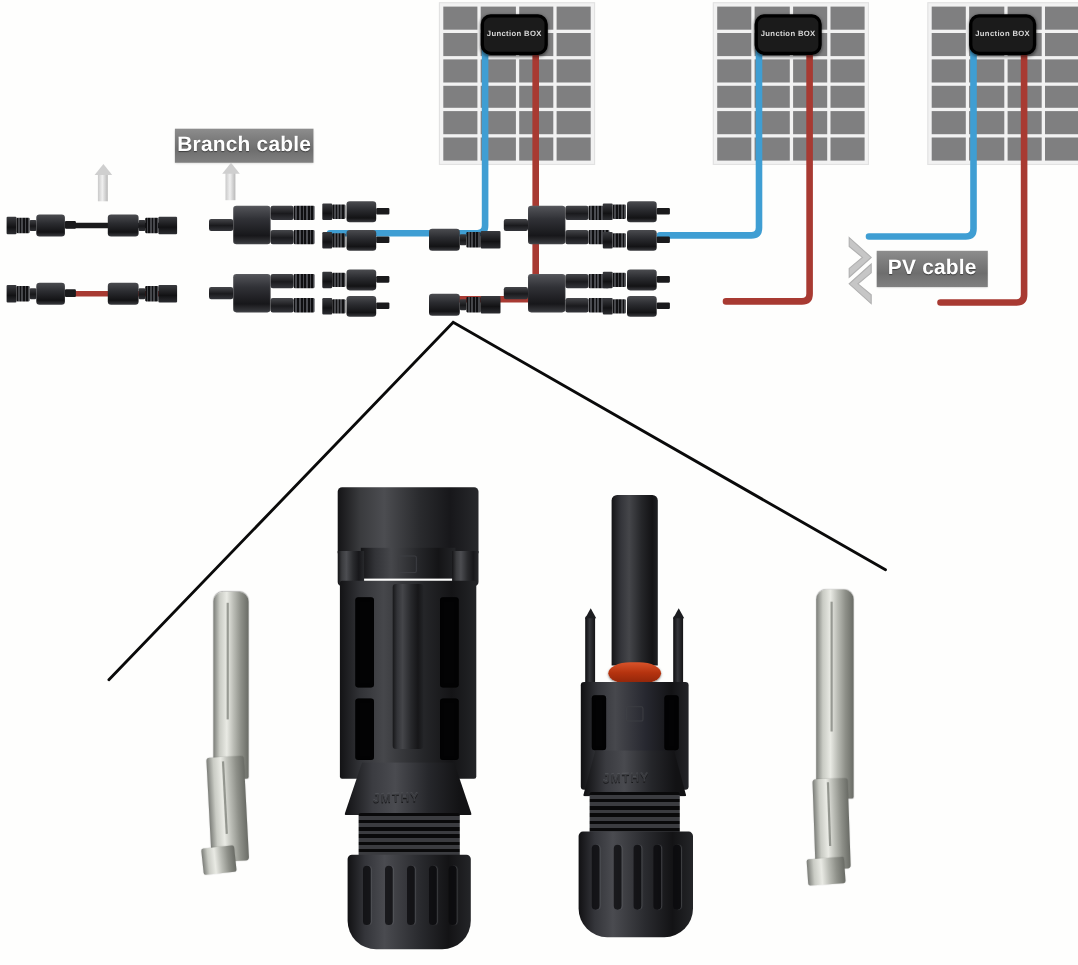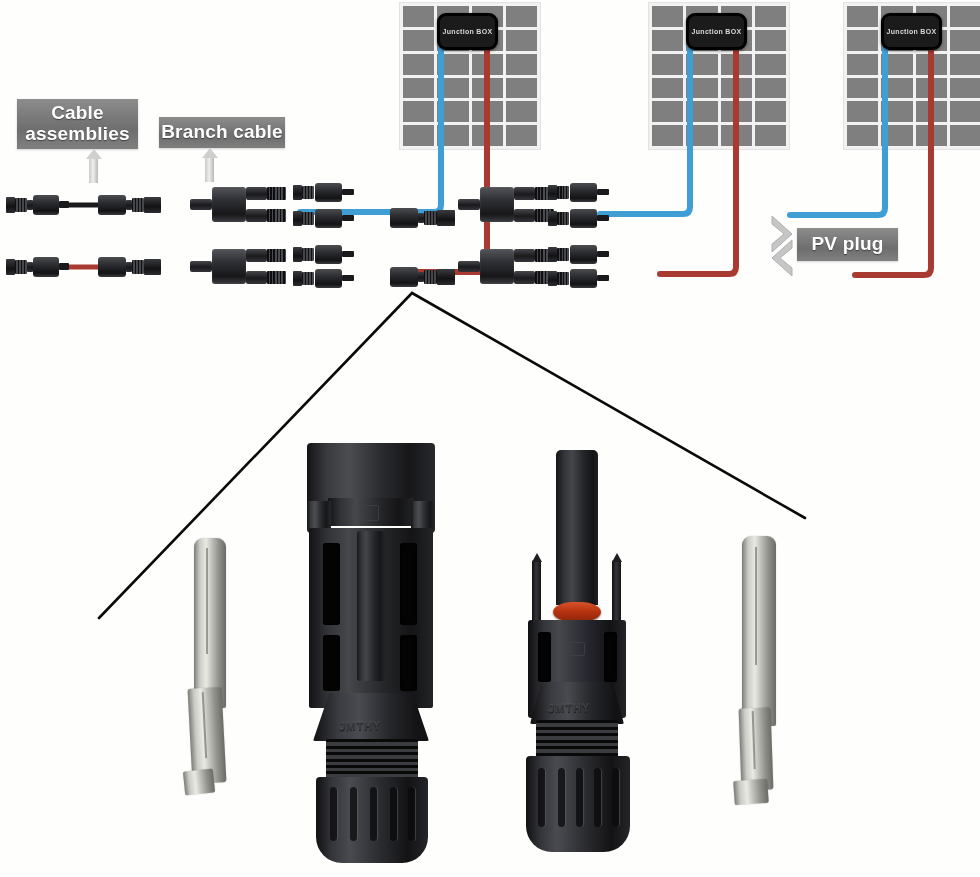--- a/index.html
+++ b/index.html
@@ -344,33 +344,29 @@
   <div class="jbox" style="left:437px; top:13px; width:55px; height:31px;">
     <span>Junction BOX</span>
   </div>
   <div class="jbox" style="left:686px; top:13px; width:55px; height:31px;">
     <span>Junction BOX</span>
   </div>
   <div class="jbox" style="left:881px; top:13px; width:55px; height:31px;">
     <span>Junction BOX</span>
   </div>
 
-  <div class="glabel" style="left:17px; top:99px; width:121px; height:50px; font-size:19px; flex-direction:column;">
-    <span>Cable</span>
-    <span>assemblies</span>
-  </div>
   <div class="uparrow" style="left:89px; top:158px; width:9px; height:25px;"></div>
 
   <div class="glabel" style="left:159px; top:117px; width:126px; height:31px; font-size:19px;">
     <span>Branch cable</span>
   </div>
   <div class="uparrow" style="left:205px; top:157px; width:9px; height:25px;"></div>
 
   <div class="glabel" style="left:797px; top:228px; width:101px; height:33px; font-size:19px;">
-    <span>PV plug</span>
+    <span>PV cable</span>
   </div>
   <svg class="wire-svg" viewBox="0 0 980 877">
     <polygon points="772,216 792,234 772,252 772,244 784,234 772,224" fill="#c6c6c6" stroke="#b0b0b0" stroke-width="1"></polygon>
     <polygon points="772,240 792,258 772,276 772,268 784,258 772,248" fill="#c6c6c6" stroke="#b0b0b0" stroke-width="1" transform="rotate(180 782 258)"></polygon>
   </svg>
 
   <svg class="wire-svg" viewBox="0 0 980 877">
     <line x1="60" y1="205" x2="160" y2="205" stroke="#1a1a1c" stroke-width="5"></line>
     <line x1="60" y1="267" x2="160" y2="267" stroke="#a83a32" stroke-width="5"></line>
     <line x1="340" y1="212" x2="445" y2="212" stroke="#1a1a1c" stroke-width="4" opacity="0"></line>

